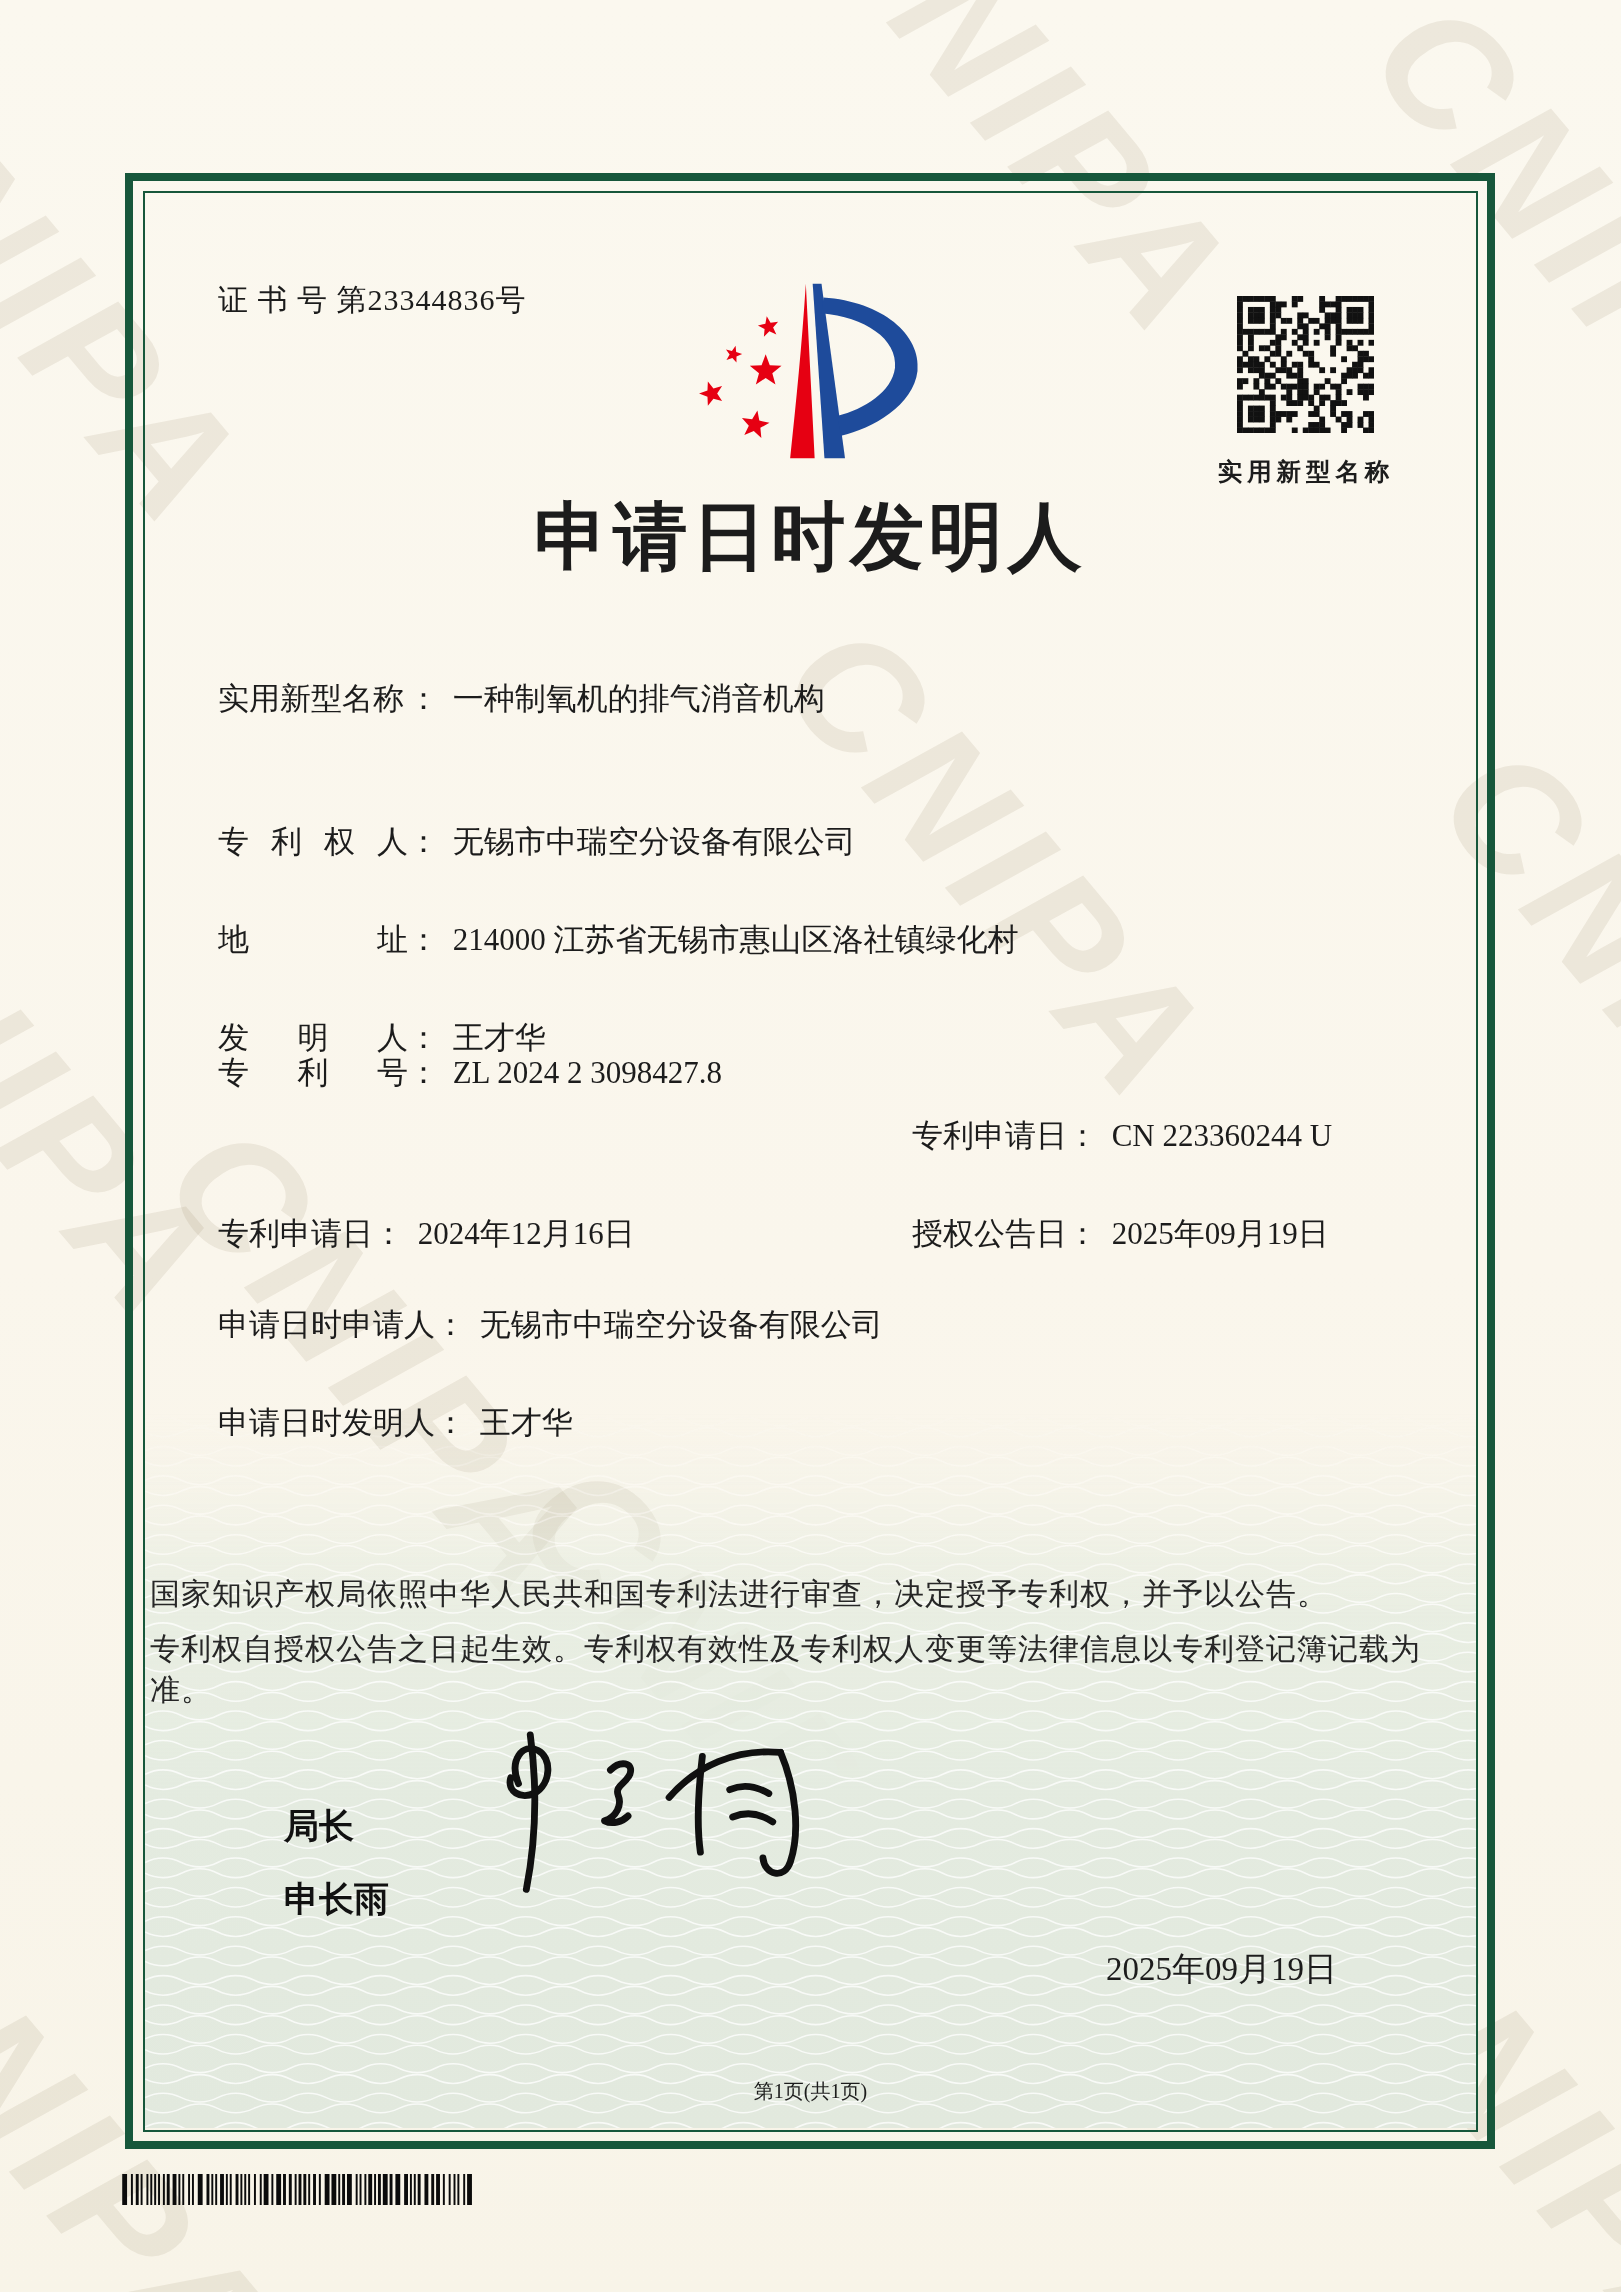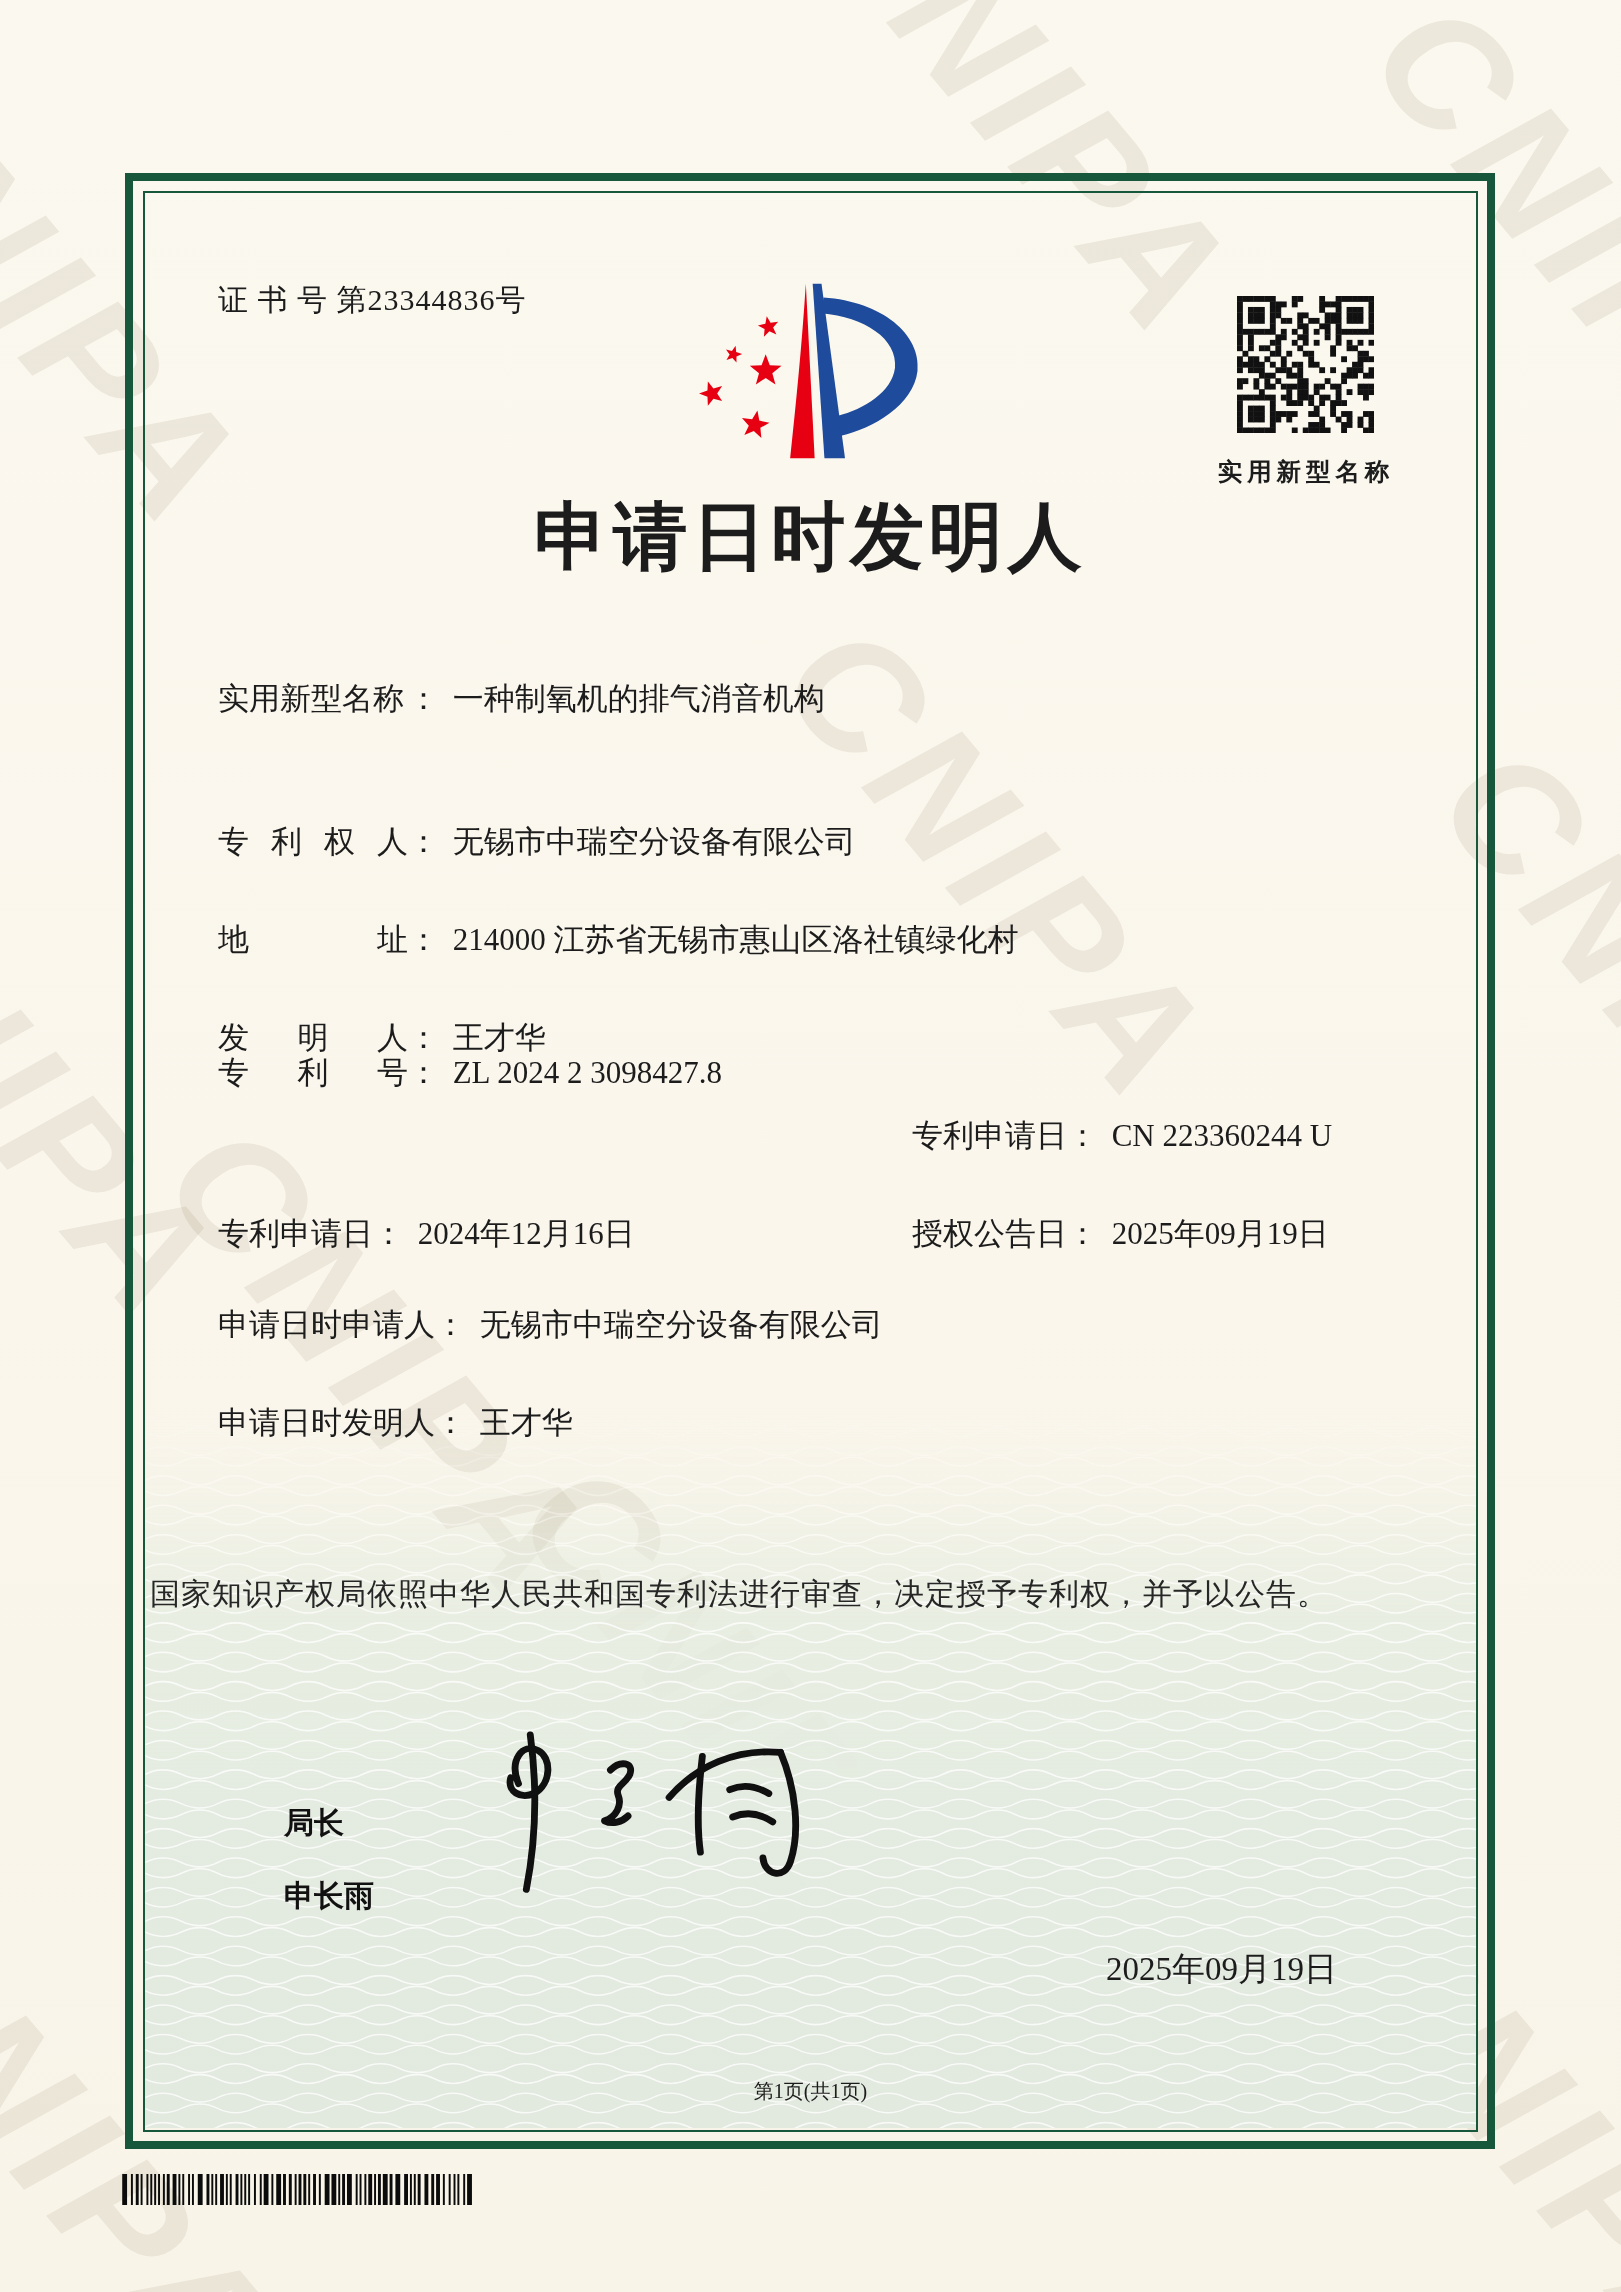--- a/index.html
+++ b/index.html
@@ -21,21 +21,21 @@
   .frame-inner{left:143px; top:191px; width:1335px; height:1941px; border:2px solid var(--c-frame); box-sizing:border-box;}
   
   .certno{left:218px; top:280px; font-size:30px; letter-spacing:1px;}
   .title{left:0; top:488px; width:100%; text-align:center; font-size:74px; font-weight:700; letter-spacing:4.9px;}
   .qr-label{left:1198px; top:455px; width:216px; text-align:center; font-size:24.5px; letter-spacing:4.9px; font-weight:600;}
   .field{font-size:31px; white-space:nowrap;}
   .flabel{display:inline-block; width:190px; vertical-align:top;}
   .flabel.just{text-align:justify; text-align-last:justify;}
   .fvalue{margin-left:13.7px;}
   .statement{left:150px; width:1329px; font-size:30px; color:#262626; letter-spacing:1px;}
-  .sig-label{font-size:30px; font-family:"Liberation Sans","DejaVu Sans",sans-serif; font-weight:600; color:#111;}
+  .sig-label{font-size:35px; font-family:"Liberation Sans","DejaVu Sans",sans-serif; font-weight:600; color:#111;}
   .date-bottom{left:1106px; top:1947px; font-size:33px;}
   .pageno{left:0; top:2078px; width:100%; text-align:center; font-size:20px;}
   .waves-wrap{left:145px; top:1397px; width:1331px; height:731px;
     background:linear-gradient(180deg, rgba(231,237,226,0) 0%, rgba(229,236,224,0.75) 22%, #E4EBE0 55%, #E2E9DE 100%);
     -webkit-mask-image:linear-gradient(180deg,transparent 0%,#000 30%);
     mask-image:linear-gradient(180deg,transparent 0%,#000 30%);
   }
 </style>
 </head>
 <body>
@@ -508,20 +508,21 @@
     <span>授权公告日</span><span>：</span><span class="fvalue">2025年09月19日</span>
   </div>
   <div class="abs field" style="left:218px; top:1304px">
     <span>申请日时申请人</span><span>：</span><span class="fvalue">无锡市中瑞空分设备有限公司</span>
   </div>
   <div class="abs field" style="left:218px; top:1402px">
     <span>申请日时发明人</span><span>：</span><span class="fvalue">王才华</span>
   </div>
 
   <div class="abs statement" style="top:1574px">国家知识产权局依照中华人民共和国专利法进行审查，决定授予专利权，并予以公告。</div>
+  <div class="abs statement" style="top:1629px">专利权自授权公告之日起生效。专利权有效性及专利权人变更等法律信息以专利登记簿记载为准。</div>
 
   <div class="abs sig-label" style="left:284px; top:1803px">局长</div>
   <div class="abs sig-label" style="left:284px; top:1876px">申长雨</div>
   <svg class="abs" style="left:436px; top:1727px" width="431" height="176" viewBox="0 0 440 180">
     <g fill="none" stroke="#101010" stroke-width="7" stroke-linecap="round" stroke-linejoin="round">
       <path d="M84,58 C74,34 88,16 104,24 C118,31 118,58 100,68 C86,74 72,66 76,52"></path>
       <path d="M96,8 C102,52 104,104 92,166"></path>
       <path d="M178,44 C188,34 202,36 198,48 C194,58 182,60 186,70 C190,80 184,92 172,96 C180,100 190,97 196,91"></path>
       <path d="M238,72 C266,40 306,22 352,26"></path>
       <path d="M272,30 C268,64 266,100 270,128"></path>

